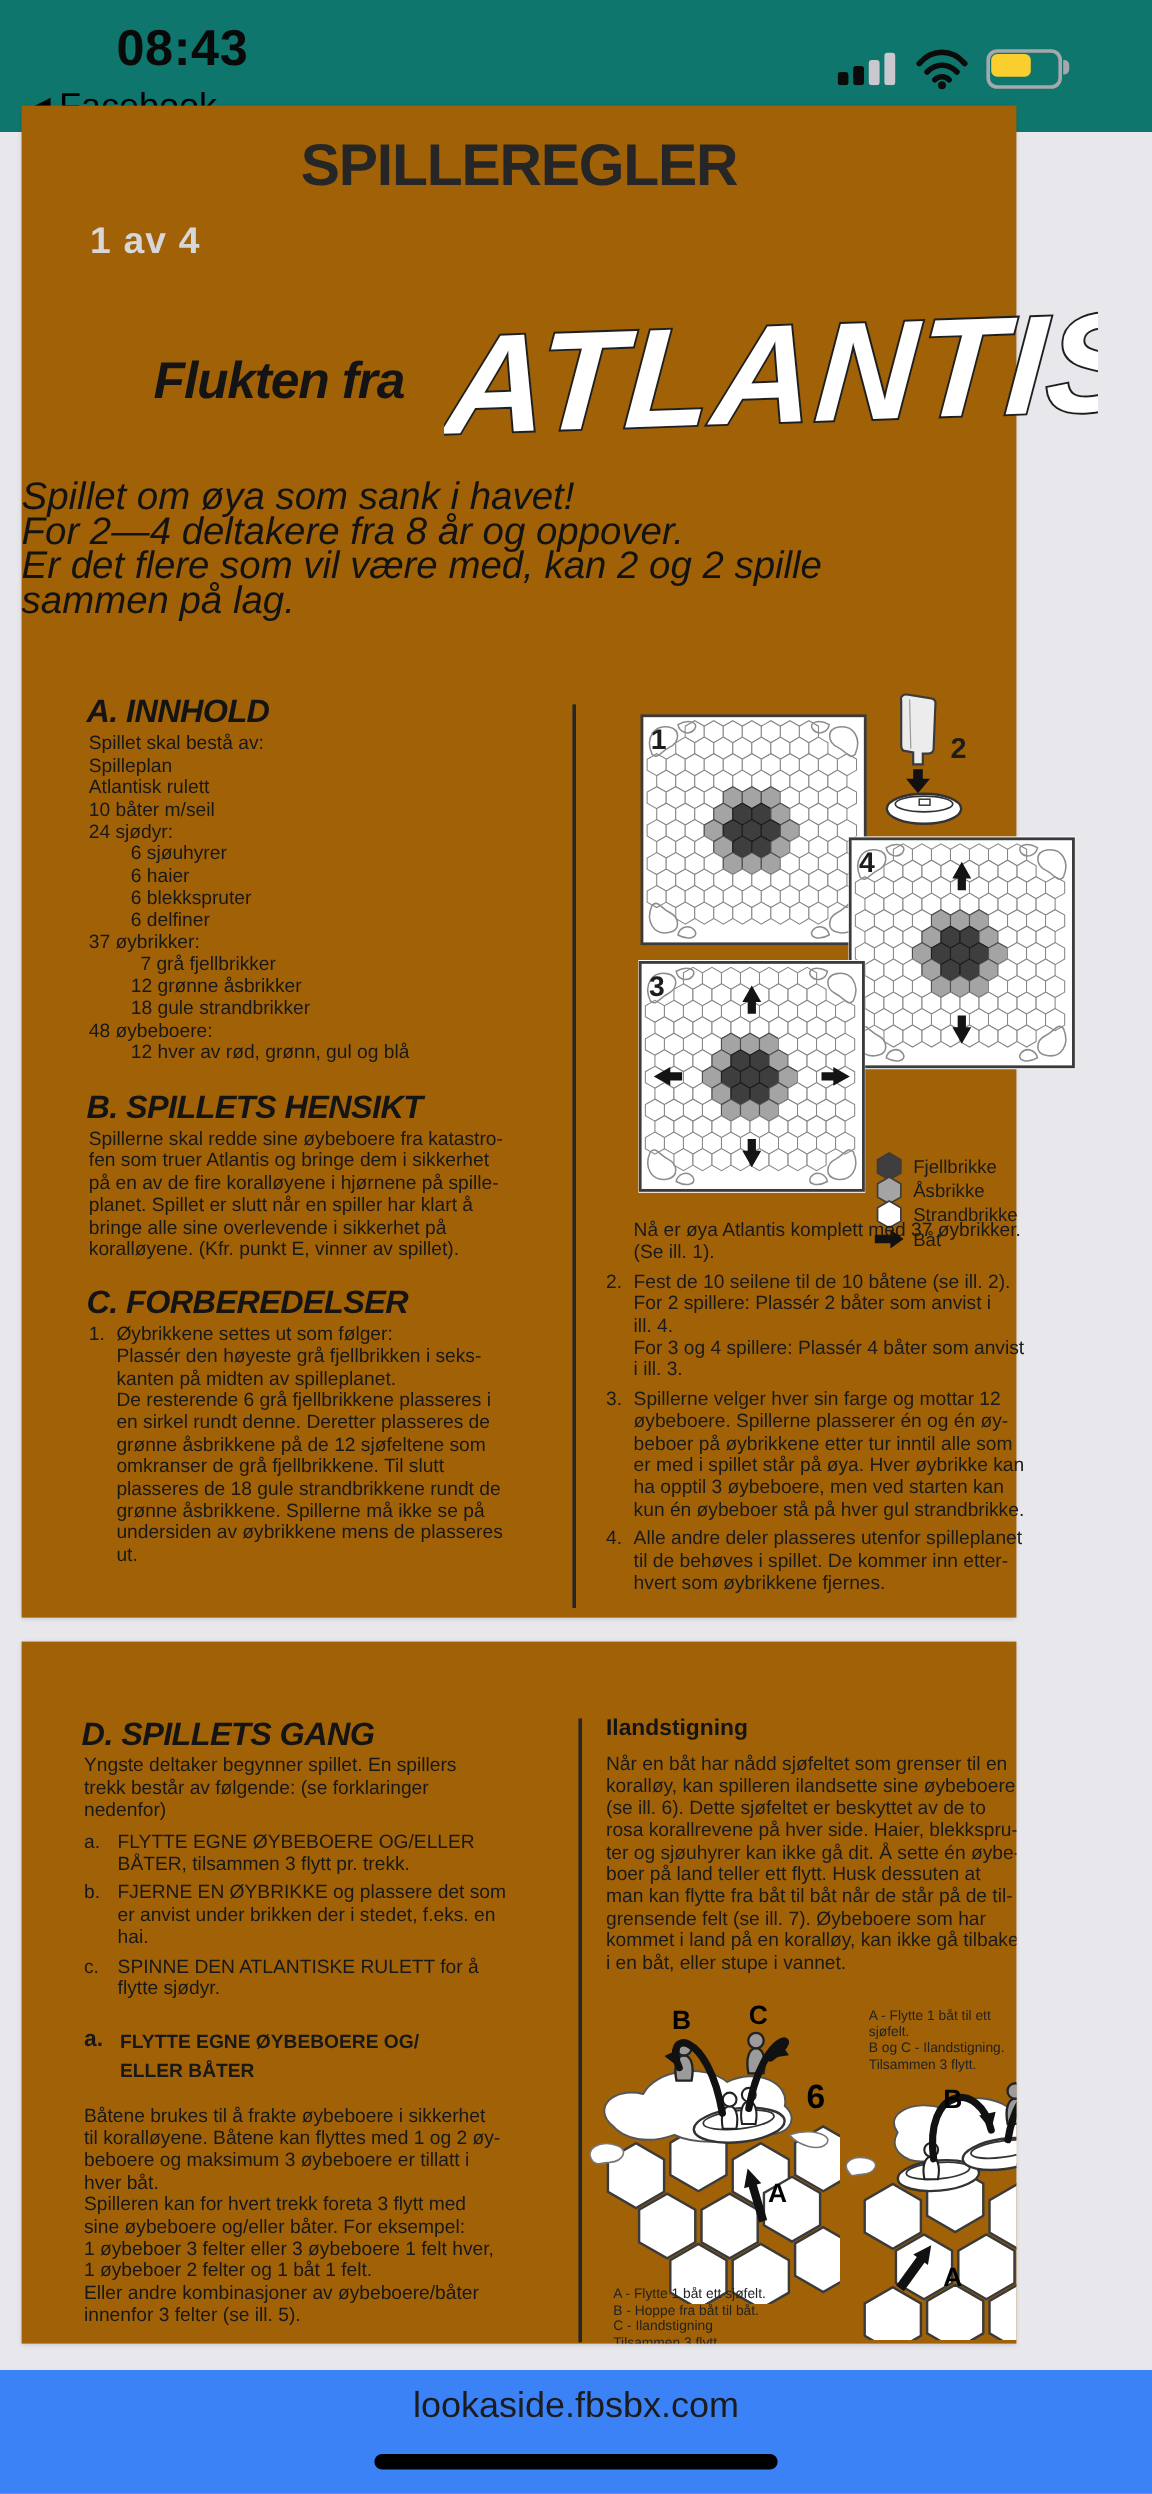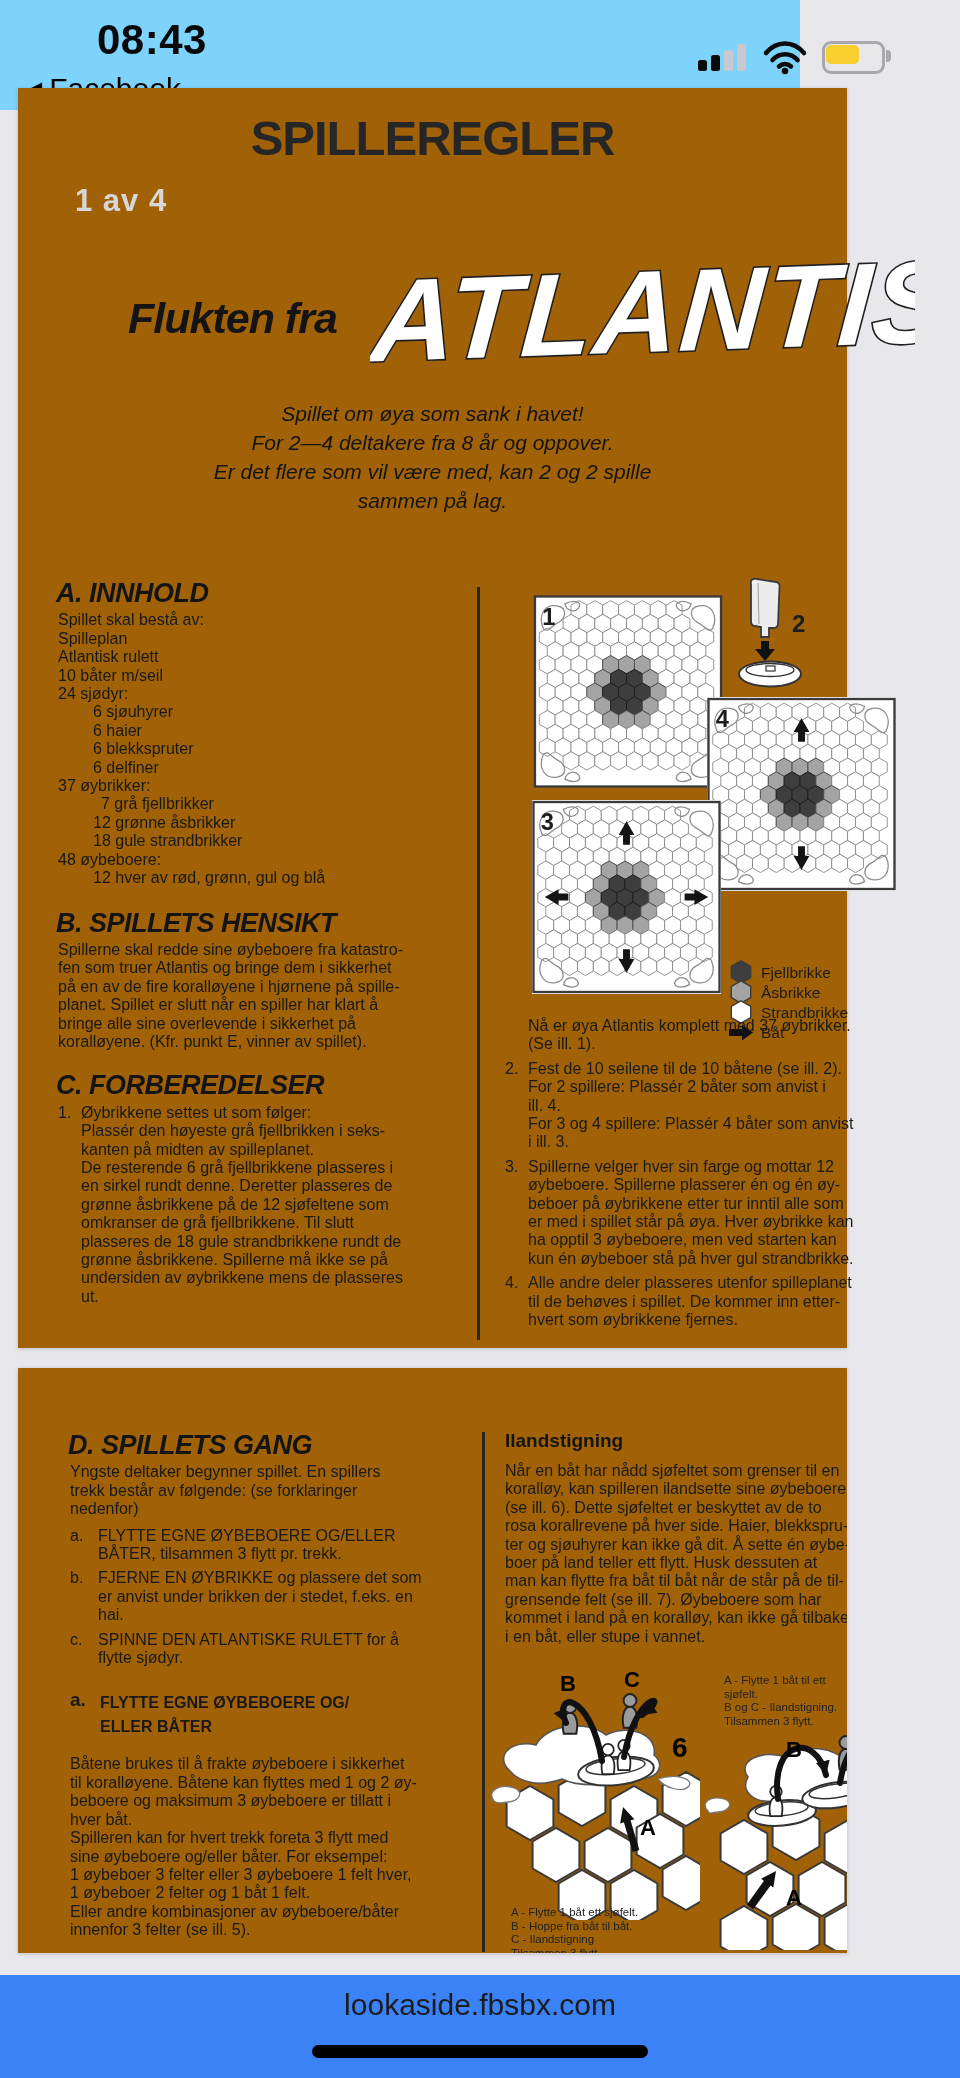--- a/index.html
+++ b/index.html
@@ -1,20 +1,20 @@
 <!DOCTYPE html>
 <html><head>
 <meta charset="utf-8">
 <style>
   html,body{margin:0;padding:0;}
   body{width:960px;height:2078px;position:relative;background:#e8e7ec;
        font-family:"Liberation Sans","DejaVu Sans",sans-serif;overflow:hidden;color:#1a1a1a;}
 
   
-  .status-bar{position:absolute;top:0;left:0;width:800px;height:110px;background:#7dd3fc;}
+  .status-bar{position:absolute;top:0;left:0;width:960px;height:110px;background:#0f766e;}
   .st-time{position:absolute;left:97px;top:16px;font-size:42px;font-weight:700;color:#090909;letter-spacing:.5px;}
   .st-back{position:absolute;left:26px;top:72px;font-size:30px;color:#000;cursor:pointer;white-space:nowrap;}
   .st-back .tri{font-size:21px;vertical-align:3px;margin-right:7px;}
   .st-icons{position:absolute;top:38px;left:698px;height:36px;}
   .sig{position:absolute;left:0;top:3px;}
   .wifi{position:absolute;left:64px;top:1px;}
   .batt{position:absolute;left:124px;top:3px;width:70px;height:32px;}
   .batt-body{position:absolute;left:0;top:0;width:57px;height:27px;border:3px solid #a8a8ac;border-radius:9px;}
   .batt-fill{position:absolute;left:4px;top:4px;width:33px;height:19px;border-radius:5px;}
   .batt-cap{position:absolute;left:64px;top:9px;width:5px;height:12px;background:#a8a8ac;border-radius:0 4px 4px 0;}
@@ -23,25 +23,25 @@
   .page{position:absolute;left:18px;width:829px;background:#a16207;box-shadow:0 1px 4px rgba(40,40,60,.22);}
   .page1{top:88px;height:1260px;}
   .page2{top:1368px;height:585px;overflow:hidden;}
 
   .p-title{position:absolute;top:22px;left:0;right:0;text-align:center;font-size:49px;font-weight:700;
            color:#262626;letter-spacing:-1px;}
   .watermark{position:absolute;left:57px;top:95px;font-size:31px;font-weight:700;color:#d7d7da;letter-spacing:1px;}
   .logo-prefix{position:absolute;left:110px;top:206px;font-size:43px;font-weight:700;font-style:italic;
                color:#141414;letter-spacing:-1px;}
   .logo-svg{position:absolute;left:352px;top:134px;}
-  .intro{position:absolute;top:311px;left:0;right:0;text-align:center;font-style:italic;font-size:21px;
+  .intro{position:absolute;top:311px;left:0;right:0;text-align:left;font-style:italic;font-size:32px;
          line-height:29px;color:#131313;white-space:pre-line;}
 
   .col{font-size:16px;line-height:18.4px;color:#181818;}
-  .col-left{position:absolute;left:40px;top:496px;width:398px;}
+  .col-left{position:absolute;left:56px;top:496px;width:398px;}
   .rc-items{position:absolute;left:487px;top:929px;width:430px;font-size:16px;line-height:18.4px;}
   .divider{position:absolute;width:2.5px;background:#262626;}
   .div1{left:459px;top:499px;height:753px;}
   .div2{left:464px;top:64px;height:520px;}
 
   .sec-h{font-size:27px;font-weight:700;font-style:italic;letter-spacing:-.5px;margin:0 0 9px -2px;color:#141414;}
   .mt-b{margin-top:26px;} .mt-c{margin-top:25px;}
   .body-text{white-space:pre-line;}
 
   .ind{padding-left:0;} .ind-1{padding-left:35px;} .ind-2{padding-left:43px;}

